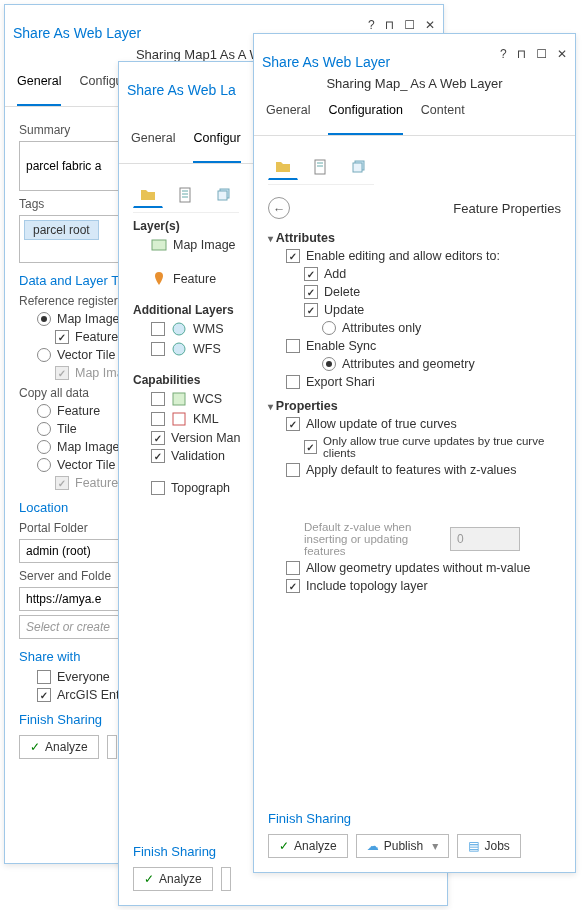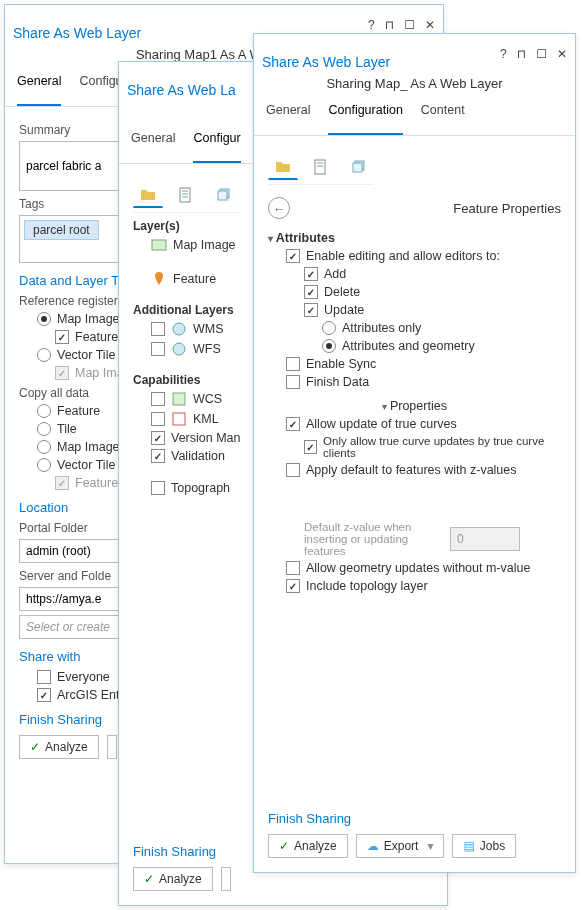--- a/index.html
+++ b/index.html
@@ -279,33 +279,33 @@
         <span>Delete</span>
       </div>
     <div class="row indent2">
         <span class="checkbox checked"></span>
         <span>Update</span>
       </div>
     <div class="row indent3">
         <span class="radio"></span>
         <span>Attributes only</span>
       </div>
+    <div class="row indent1">
+        <span class="checkbox"></span>
+        <span>Enable Sync</span>
+      </div>
     <div class="row indent3">
         <span class="radio checked"></span>
         <span>Attributes and geometry</span>
       </div>
     <div class="row indent1">
         <span class="checkbox"></span>
-        <span>Enable Sync</span>
-      </div>
-    <div class="row indent1">
-        <span class="checkbox"></span>
-        <span>Finish Data</span>
-      </div>
-    <div class="expand" style="margin:10px 0 4px;font-weight:400;text-align:center;">Properties</div>
+        <span>Export Shari</span>
+      </div>
+    <div class="expand" style="margin:10px 0 4px;font-weight:700;">Properties</div>
     <div class="row indent1">
         <span class="checkbox checked"></span>
         <span>Allow update of true curves</span>
       </div>
     <div class="row indent2">
         <span class="checkbox checked"></span>
         <span style="font-size:11.5px;">Only allow true curve updates by true curve clients</span>
       </div>
     <div class="row indent1">
         <span class="checkbox"></span>
@@ -326,21 +326,21 @@
 
     <div style="position:absolute; bottom:14px; left:14px; right:14px;">
       <div class="section-title">Finish Sharing</div>
       <div class="btnrow">
         <div class="btn">
             <span style="color:green">✓</span>
             <span>Analyze</span>
           </div>
         <div class="btn">
             <span style="color:#4aa0e0">☁</span>
-            <span>Export</span>
+            <span>Publish</span>
             <span style="margin-left:4px;color:#888;">▾</span>
           </div>
         <div class="btn">
             <span style="color:#4aa0e0">▤</span>
             <span>Jobs</span>
           </div>
       </div>
     </div>
   </div>
 </div>

